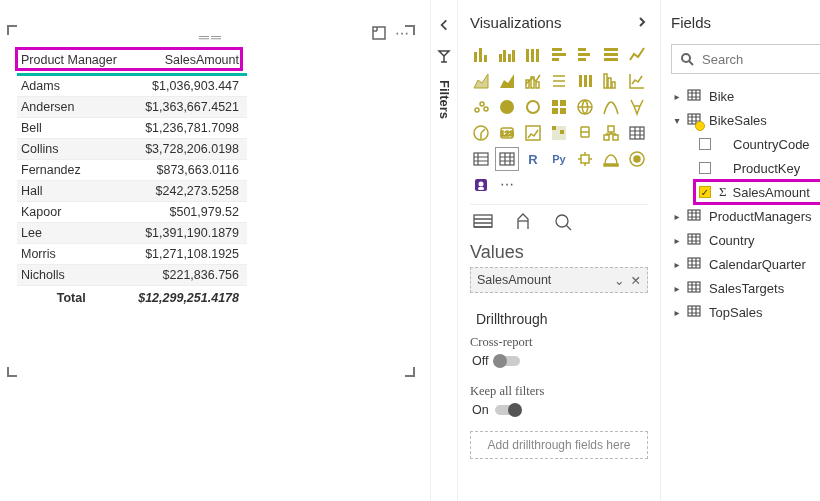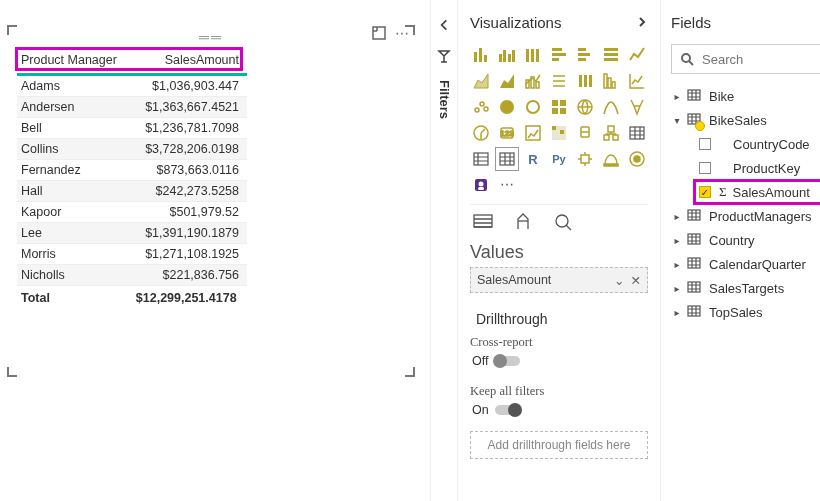--- a/index.html
+++ b/index.html
@@ -61,22 +61,23 @@
   .data-table tbody td {
     padding: 3px 8px 3px 4px;
     border-bottom: 1px solid #eee;
   }
   .data-table tbody tr:nth-child(even) td { background:#f5f5f5; }
   .data-table tbody td:last-child { text-align:right; }
   .data-table tfoot td {
     padding: 5px 8px 5px 4px;
     font-weight: 700;
     border-top: 1px solid #999;
-  }
-  .data-table tfoot td:last-child{ text-align:center; }
+    text-align: center;
+  }
+  .data-table tfoot td:last-child{ text-align:right;font-style:italic; }
 
   
   .filter-strip {
     flex: 0 0 28px;
     border-left:1px solid #eee;
     border-right:1px solid #eee;
     display:flex;
     flex-direction:column;
     align-items:center;
     gap:14px;

